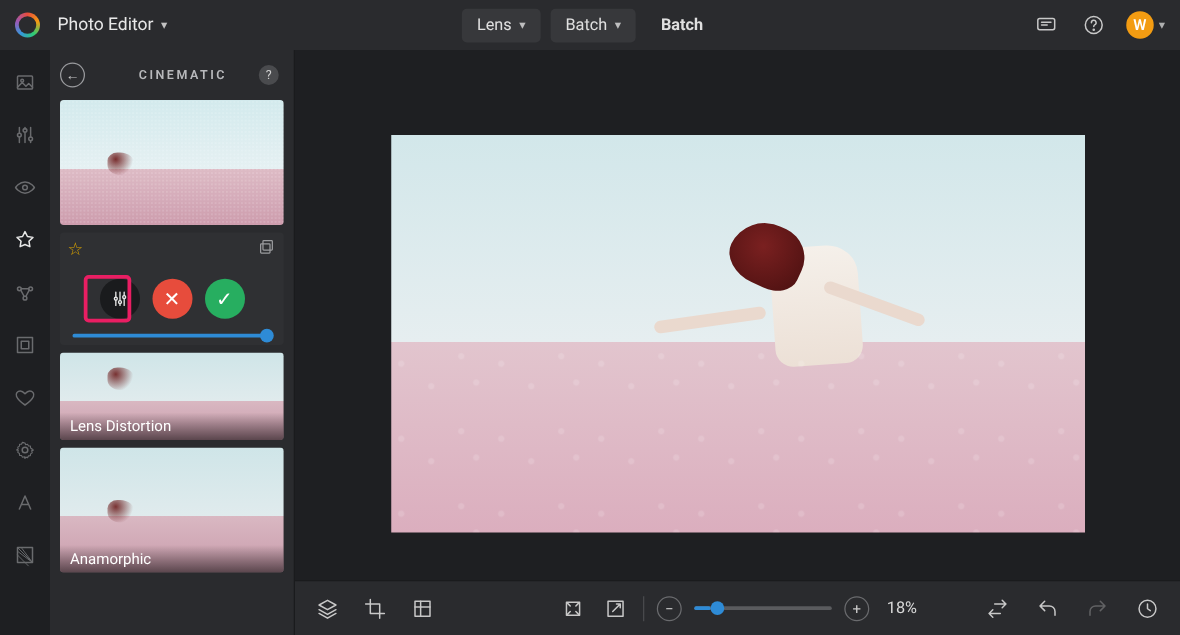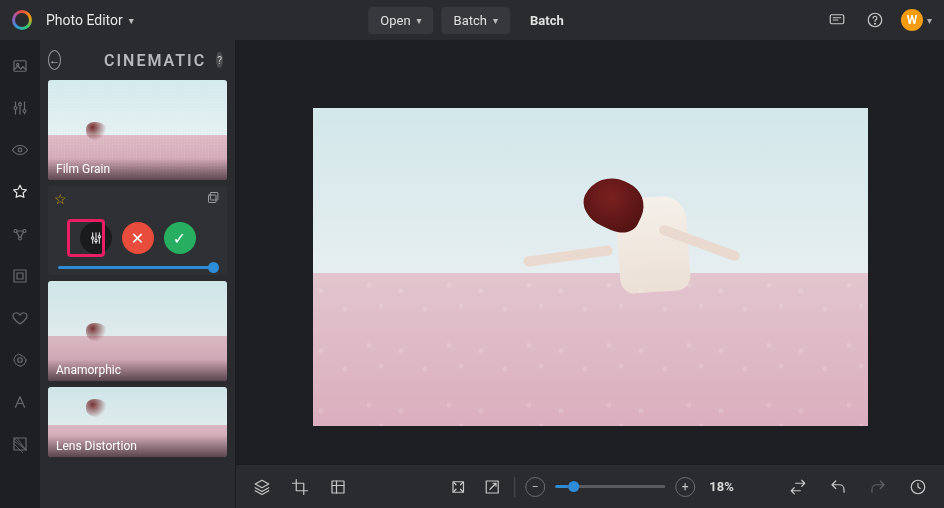--- a/index.html
+++ b/index.html
@@ -20,21 +20,21 @@
 
 
 .main { display: flex; height: 468px; }
 .rail { width: 40px; background: #1e1f22; display: flex; flex-direction: column; align-items: center; padding-top: 14px; gap: 18px; }
 .rail .icon-btn { color: #6a6b6e; }
 .rail .icon-btn.active { color: #e8e8e8; }
 
 .sidepanel { width: 196px; background: #2a2b2e; display: flex; flex-direction: column; border-right: 1px solid #1a1b1d; position: relative; }
 .side-head { display: flex; align-items: center; padding: 10px 12px 10px 8px; gap: 10px; }
 .back-circle { width: 20px; height: 20px; border: 1px solid #9a9b9e; border-radius: 50%; display: flex; align-items: center; justify-content: center; font-size: 11px; cursor: pointer; color: #c8c8c8; }
-.panel-title { font-size: 16px; letter-spacing: 2px; color: #b8b9bc; font-weight: 600; padding-left: 33px; }
+.panel-title { font-size: 10px; letter-spacing: 2px; color: #b8b9bc; font-weight: 600; padding-left: 33px; }
 .help-q { margin-left: auto; width: 16px; height: 16px; border-radius: 50%; background: #4a4b4e; font-size: 10px; display: flex; align-items: center; justify-content: center; cursor: pointer; }
 .effects { overflow-y: auto; padding: 0 8px 8px 8px; display: flex; flex-direction: column; gap: 6px; }
 .effects::-webkit-scrollbar { width: 6px; }
 .effects::-webkit-scrollbar-thumb { background: #4a4b4e; border-radius: 3px; }
 
 .effect-card { position: relative; height: 100px; border-radius: 3px; overflow: hidden; cursor: pointer; }
 .effect-thumb { width: 100%; height: 100%; background: linear-gradient(180deg, #cfe5e8 0%, #e0ebed 55%, #d9b8c2 55%, #c99bab 100%); position: relative; }
 .effect-thumb::after { content: ""; position: absolute; left: 38px; bottom: 40px; width: 22px; height: 18px; background: radial-gradient(circle at 30% 30%, rgba(110,30,30,.9), rgba(110,30,30,0) 70%); border-radius: 40% 60% 50% 50%; }
 .effect-thumb.grain { filter: contrast(1.05); }
 .effect-thumb.grain::before { content: ""; position: absolute; inset: 0; background-image: radial-gradient(rgba(255,255,255,.25) 1px, transparent 1px); background-size: 3px 3px; opacity: .5; }
@@ -63,38 +63,38 @@
 .photo .arm2 { position: absolute; left: 62%; bottom: 56%; width: 85px; height: 10px; background: #ead9ce; border-radius: 5px; transform: rotate(20deg); }
 .photo .flowers { position: absolute; left: 0; right: 0; bottom: 0; height: 48%; background-image: radial-gradient(circle at 10% 30%, rgba(255,255,255,.15) 2px, transparent 3px), radial-gradient(circle at 40% 60%, rgba(255,255,255,.15) 2px, transparent 3px), radial-gradient(circle at 70% 20%, rgba(255,255,255,.15) 2px, transparent 3px), radial-gradient(circle at 85% 55%, rgba(255,255,255,.15) 2px, transparent 3px); background-size: 80px 60px; }
 
 .bottombar { height: 44px; background: #2a2b2e; display: flex; align-items: center; padding: 0 14px; gap: 14px; border-top: 1px solid #1a1b1d; }
 .bb-group { display: flex; gap: 14px; align-items: center; }
 .bb-center { position: absolute; left: 50%; transform: translateX(-50%); display: flex; align-items: center; gap: 10px; }
 .zoom-slider { width: 110px; height: 3px; background: #5a5b5e; border-radius: 2px; position: relative; }
 .zoom-filled { position: absolute; left: 0; top: 0; height: 100%; width: 12%; background: #2e8bd6; border-radius: 2px; }
 .zoom-thumb { position: absolute; left: 12%; top: -4px; width: 11px; height: 11px; background: #2e8bd6; border-radius: 50%; }
 .round-btn { width: 20px; height: 20px; border-radius: 50%; border: 1px solid #6a6b6e; display: flex; align-items: center; justify-content: center; font-size: 12px; cursor: pointer; color: #c8c8c8; }
-.zoom-pct { font-size: 13px; color: #d8d8d8; margin-left: 4px; font-weight: bold; }
+.zoom-pct { font-size: 13px; color: #d8d8d8; margin-left: 4px; }
 .bb-right { margin-left: auto; display: flex; gap: 16px; }
 .bb-right .disabled { opacity: .35; }
 
 svg { width: 18px; height: 18px; stroke: currentColor; fill: none; stroke-width: 1.6; stroke-linecap: round; stroke-linejoin: round; }
 </style>
 </head>
 <body>
 
 <div class="topbar">
   <div class="logo"></div>
   <div class="app-title">
     <span>Photo Editor</span>
     <span class="chev">▾</span>
   </div>
   <div class="top-center">
     <button class="btn">
-      <span>Open</span>
+      <span>Lens</span>
       <span class="chev">▾</span>
     </button>
     <button class="btn">
       <span>Batch</span>
       <span class="chev">▾</span>
     </button>
     <button class="btn plain">
       <span>Batch</span>
     </button>
   </div>
@@ -191,21 +191,20 @@
   <div class="sidepanel">
     <div class="side-head">
       <div class="back-circle">←</div>
       <div class="panel-title">CINEMATIC</div>
       <div class="help-q">?</div>
     </div>
     <div class="effects">
 
       <div class="effect-card">
         <div class="effect-thumb grain"></div>
-        <div class="effect-label">Film Grain</div>
       </div>
 
       <div class="effect-card selected">
         <div class="sel-top">
           <span class="star-small">☆</span>
           <span class="stack-icon">
             <svg viewBox="0 0 24 24" style="width:15px;height:15px">
                 <rect x="7" y="4" width="12" height="12" rx="1"></rect>
                 <rect x="4" y="8" width="12" height="12" rx="1"></rect>
               </svg>
@@ -224,28 +223,28 @@
           <div class="circ cancel">✕</div>
           <div class="circ apply">✓</div>
         </div>
         <div class="slider-row">
           <div class="slider-track">
               <div class="slider-thumb"></div>
             </div>
         </div>
       </div>
 
+      <div class="effect-card" style="height:70px">
+        <div class="effect-thumb"></div>
+        <div class="effect-label">Lens Distortion</div>
+      </div>
+
       <div class="effect-card">
         <div class="effect-thumb"></div>
         <div class="effect-label">Anamorphic</div>
-      </div>
-
-      <div class="effect-card" style="height:70px">
-        <div class="effect-thumb"></div>
-        <div class="effect-label">Lens Distortion</div>
       </div>
     </div>
   </div>
 
   <div class="canvas-area">
     <div class="canvas-inner">
       <div class="photo">
         <div class="arm1"></div>
           <div class="arm2"></div>
           <div class="flowers"></div>

